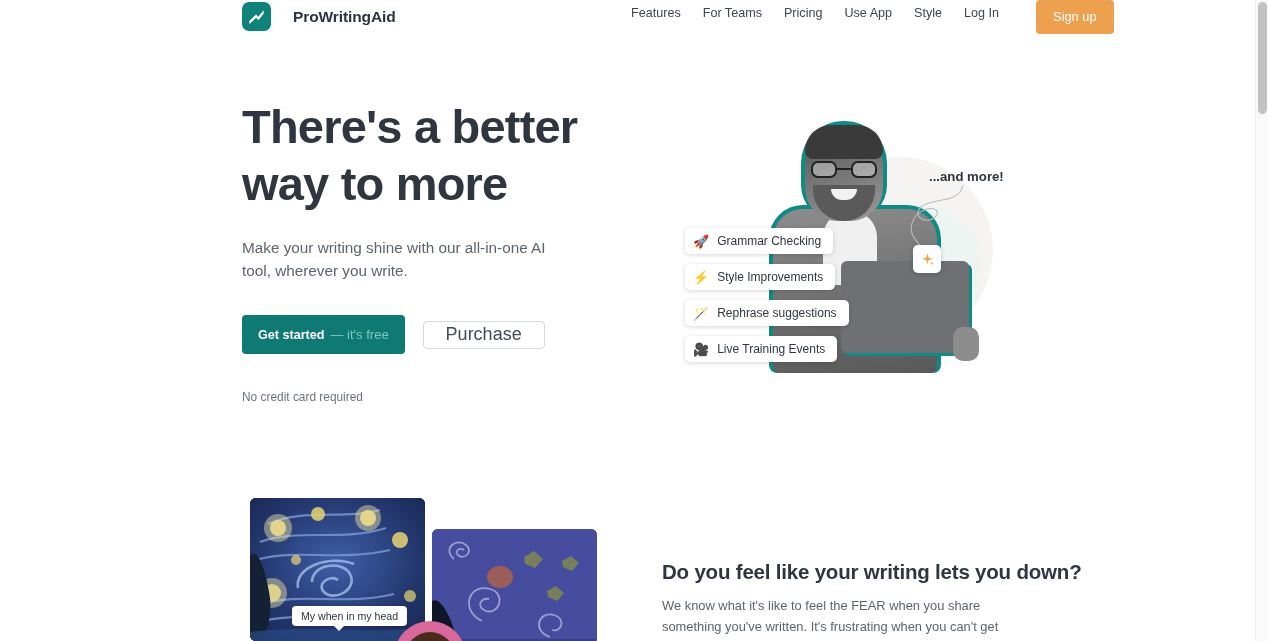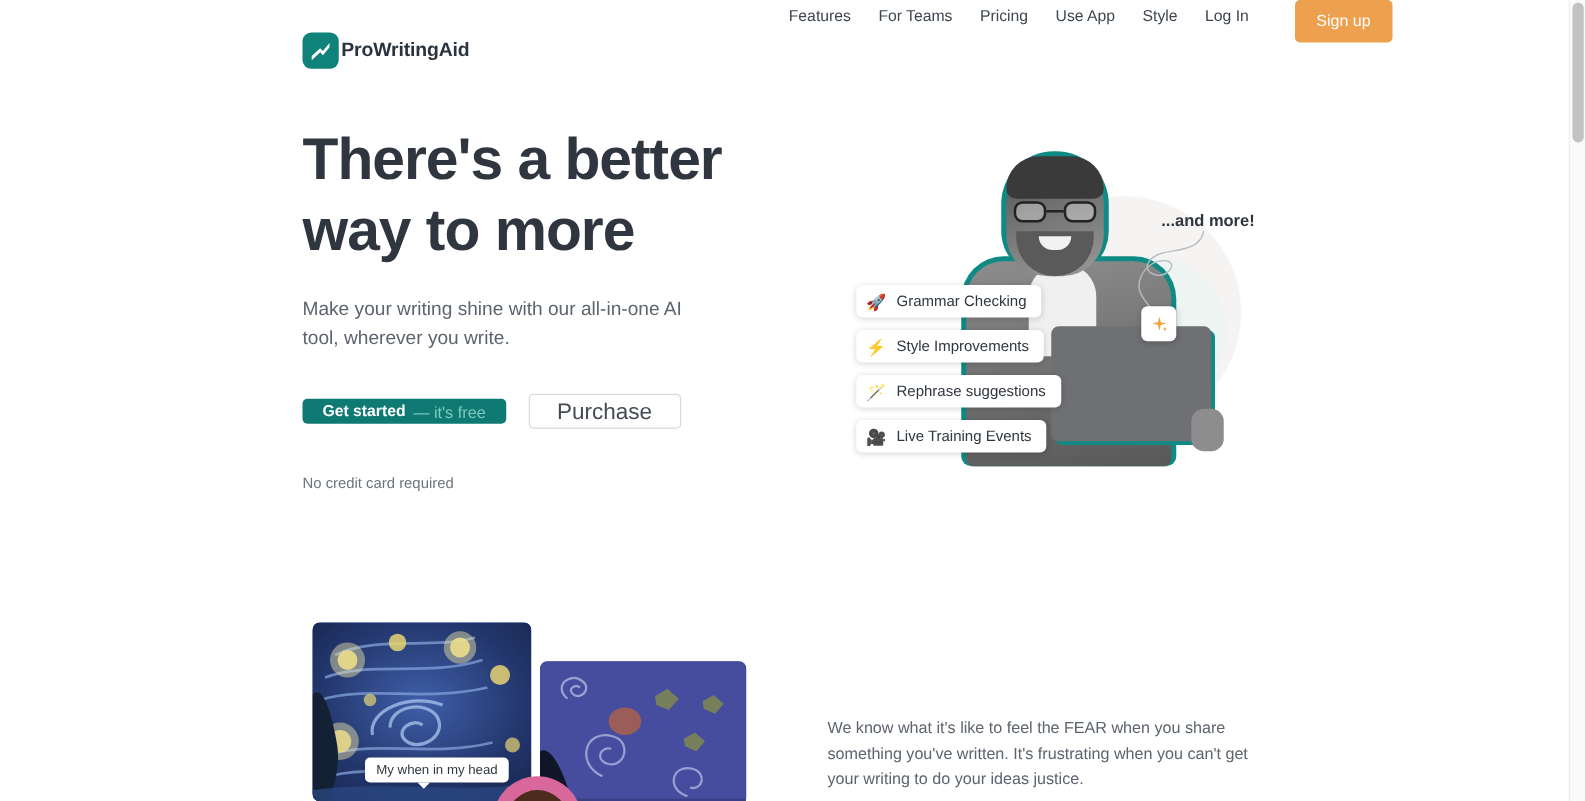--- a/index.html
+++ b/index.html
@@ -29,24 +29,24 @@
     height: 48px;
     display: flex;
     align-items: center;
     background: #ffffff;
     z-index: 30;
   }
 
   .brand {
     position: absolute;
     left: 242px;
-    top: 26px;
+    top: 2px;
     display: flex;
     align-items: center;
-    gap: 2px;
+    gap: 22px;
     cursor: pointer;
     text-align: center;
   }
   .brand-mark {
     width: 29px;
     height: 29px;
     border-radius: 7px;
     background: #0f8279;
     display: flex;
     align-items: center;
@@ -118,21 +118,21 @@
     margin-top: 33px;
     display: flex;
     align-items: center;
     gap: 18px;
   }
   .btn-get-started {
     background: #0e7a73;
     border: none;
     border-radius: 4px;
     padding: 0 16px;
-    height: 20px;
+    height: 39px;
     display: inline-flex;
     align-items: center;
     gap: 6px;
     cursor: pointer;
     font-family: "Liberation Sans", sans-serif;
   }
   .btn-get-started .lbl {
     color: #ffffff;
     font-size: 12.6px;
     font-weight: bold;
@@ -599,20 +599,21 @@
       </svg>
     </div>
 
     <div class="pink-circle"></div>
     <div class="pink-circle-inner"></div>
 
     <div class="caption-badge">My when in my head</div>
   </div>
 
   <section class="lower-copy">
+    <h2 class="lower-title">Do you feel like your writing lets you down?</h2>
     <p class="lower-body">We know what it's like to feel the FEAR when you share something you've written. It's frustrating when you can't get your writing to do your ideas justice.</p>
   </section>
 
   <div class="scroll-track">
     <div class="scroll-thumb"></div>
   </div>
 
 </div>
 
 </body></html>

